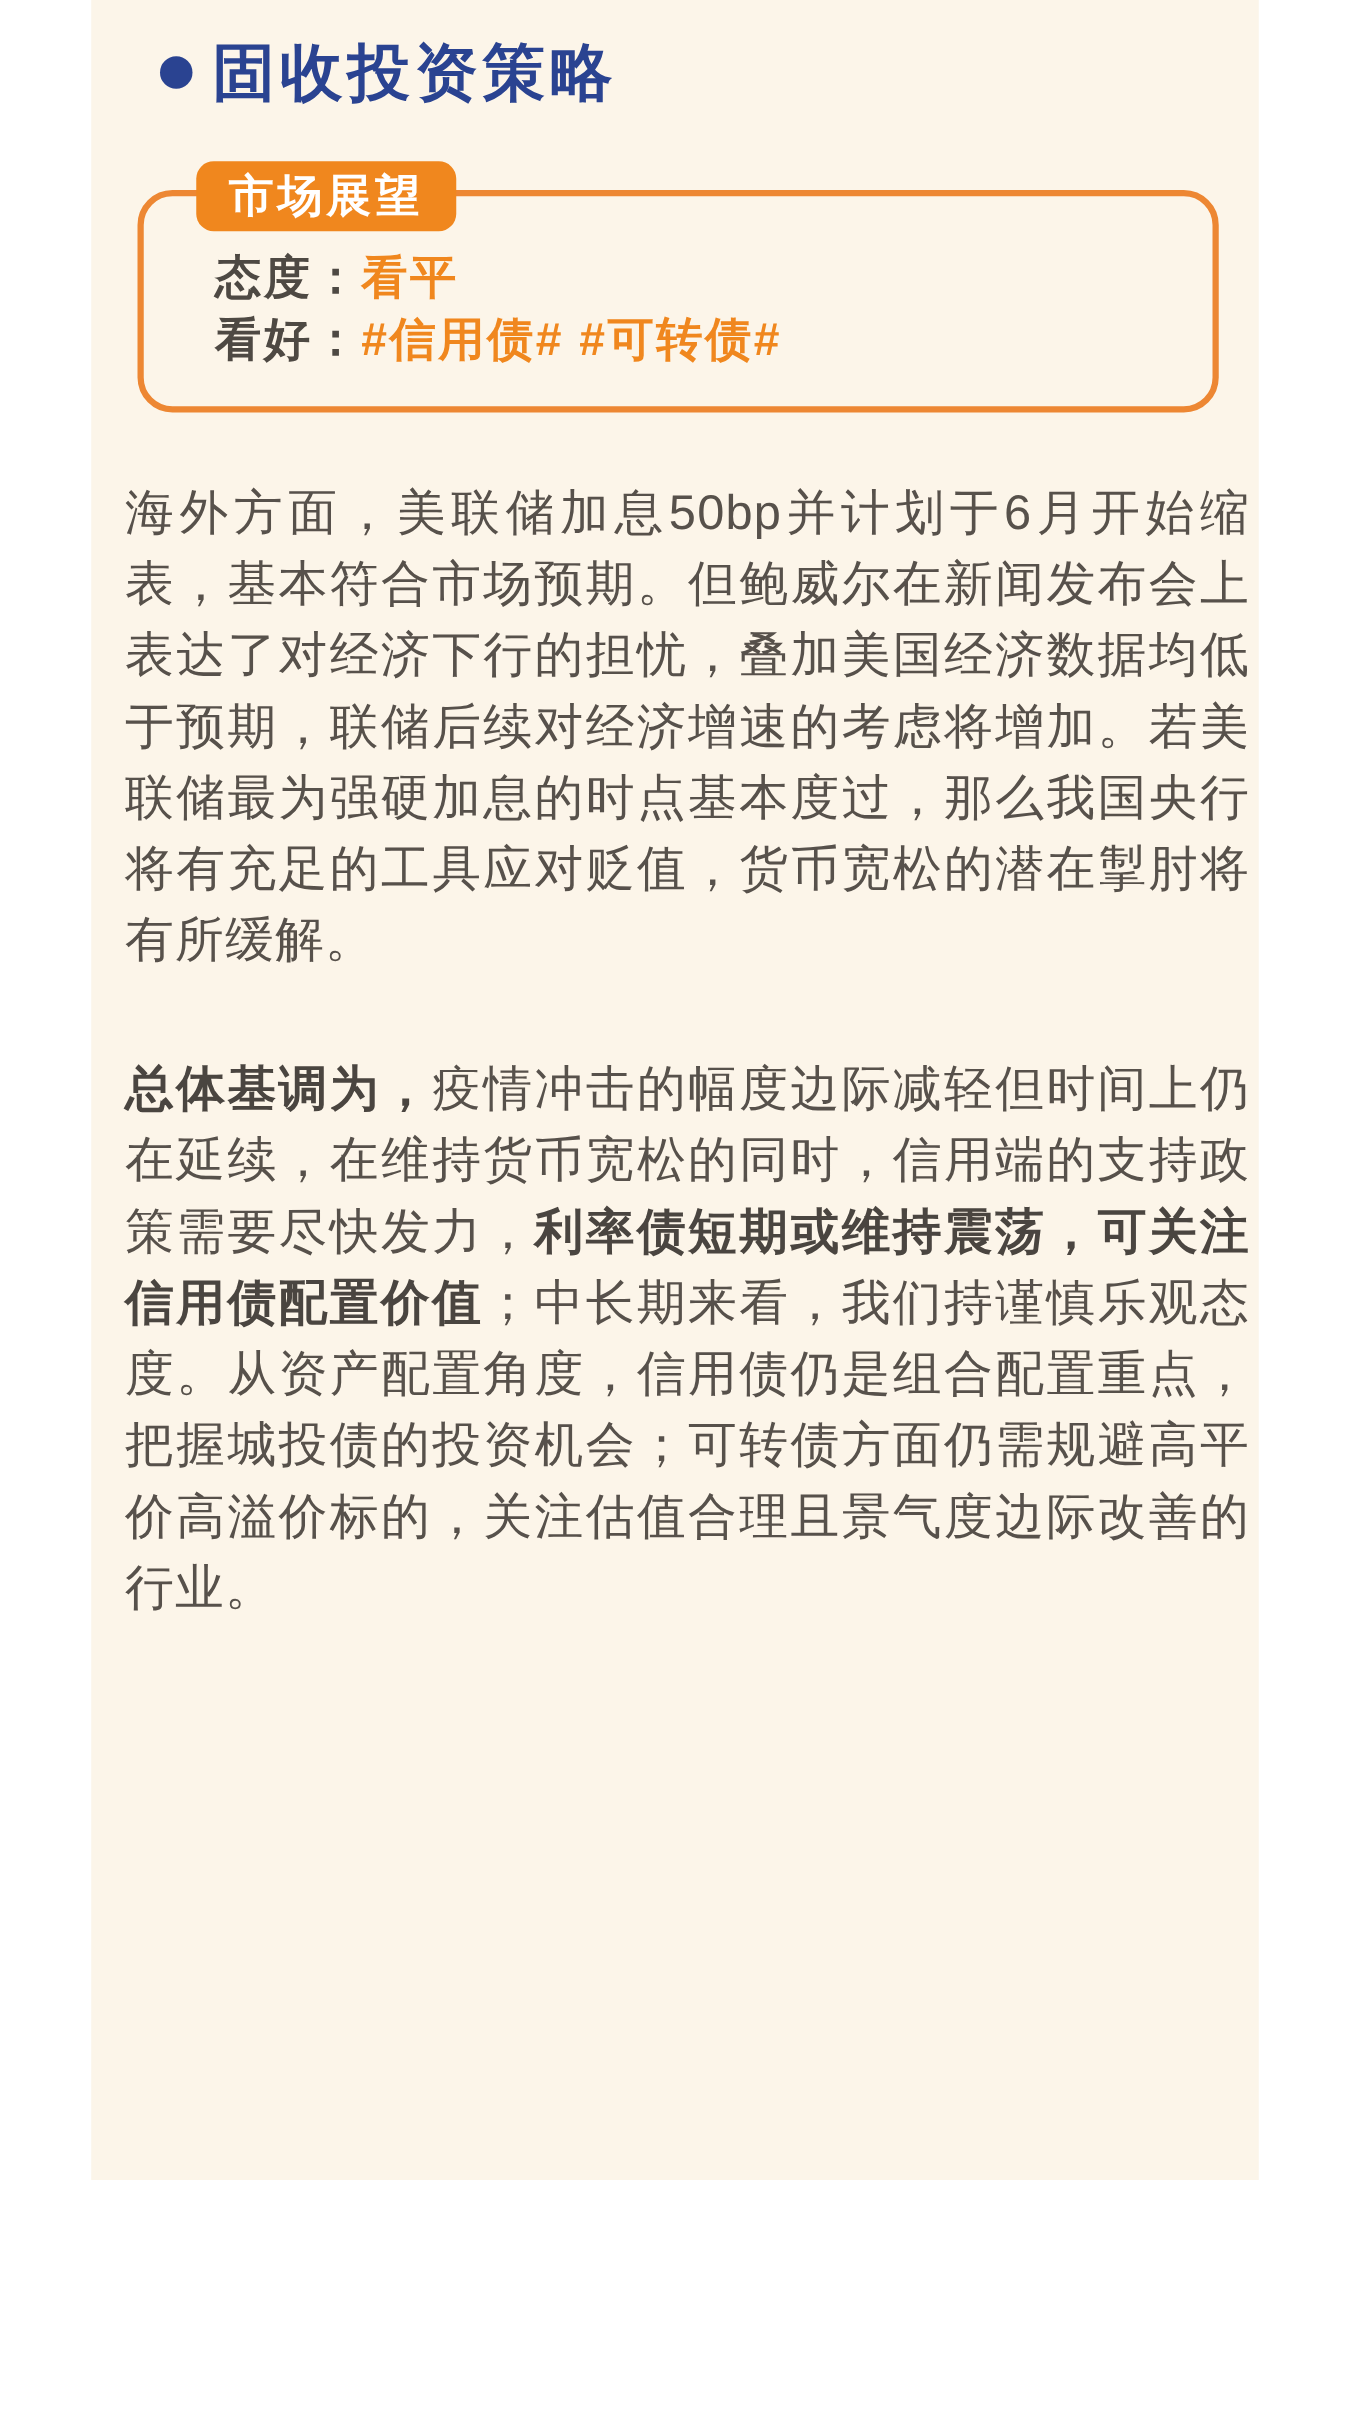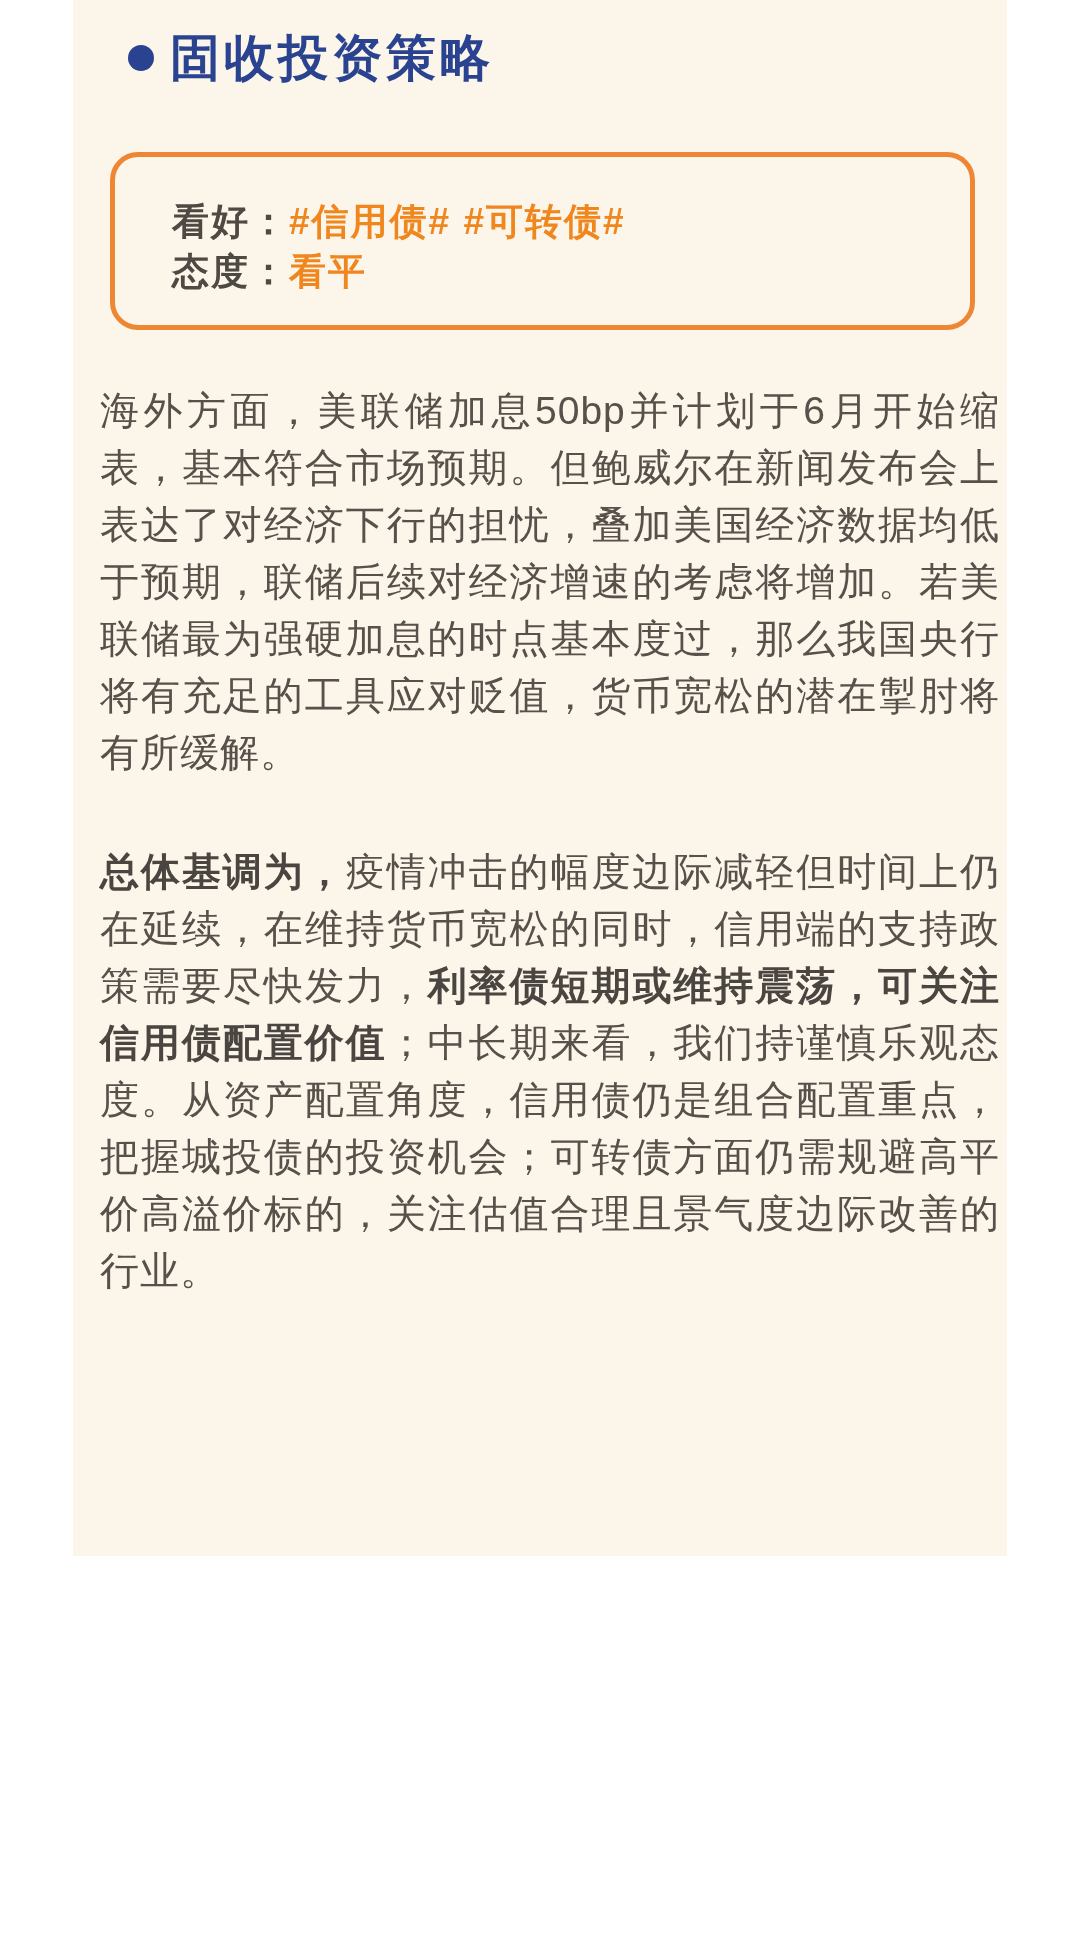--- a/index.html
+++ b/index.html
@@ -12,21 +12,21 @@
     --page-bg:#FFFFFF;
   }
   *{margin:0;padding:0;box-sizing:border-box;}
   html,body{
     width:1080px;height:1936px;
     background:var(--page-bg);
     font-family:"Liberation Sans","DejaVu Sans",sans-serif;
   }
   .panel{
     position:absolute;left:73px;top:0;
-    width:934px;height:1556px;
+    width:934px;height:1744px;
     background:var(--panel-bg);
     overflow:hidden;
   }
   .content{
     margin-left:27px;
     width:900px;
     padding-top:26px;
   }
   .title-row{
     display:flex;align-items:center;gap:16px;
@@ -89,27 +89,28 @@
 
 <div class="panel">
   <div class="content">
 
     <div class="title-row">
       <span class="bullet"></span>
       <h1 class="page-title">固收投资策略</h1>
     </div>
 
     <div class="outlook-box">
+      <div class="outlook-tab">市场展望</div>
+      <div class="outlook-row">
+        <span class="label">态度：</span>
+        <span class="value">看平</span>
+      </div>
       <div class="outlook-row">
         <span class="label">看好：</span>
         <span class="value">#信用债# #可转债#</span>
-      </div>
-      <div class="outlook-row">
-        <span class="label">态度：</span>
-        <span class="value">看平</span>
       </div>
     </div>
 
     <div class="article-body">
         <p class="para"><span>海外方面，美联储加息50bp并计划于6月开始缩表，基本符合市场预期。但鲍威尔在新闻发布会上表达了对经济下行的担忧，叠加美国经济数据均低于预期，联储后续对经济增速的考虑将增加。若美联储最为强硬加息的时点基本度过，那么我国央行将有充足的工具应对贬值，货币宽松的潜在掣肘将有所缓解。</span></p>
         <p class="para"><span class="bold">总体基调为，</span><span>疫情冲击的幅度边际减轻但时间上仍在延续，在维持货币宽松的同时，信用端的支持政策需要尽快发力，</span><span class="bold">利率债短期或维持震荡，可关注信用债配置价值</span><span>；中长期来看，我们持谨慎乐观态度。从资产配置角度，信用债仍是组合配置重点，把握城投债的投资机会；可转债方面仍需规避高平价高溢价标的，关注估值合理且景气度边际改善的行业。</span></p>
       </div>
 
   </div>
 </div>

